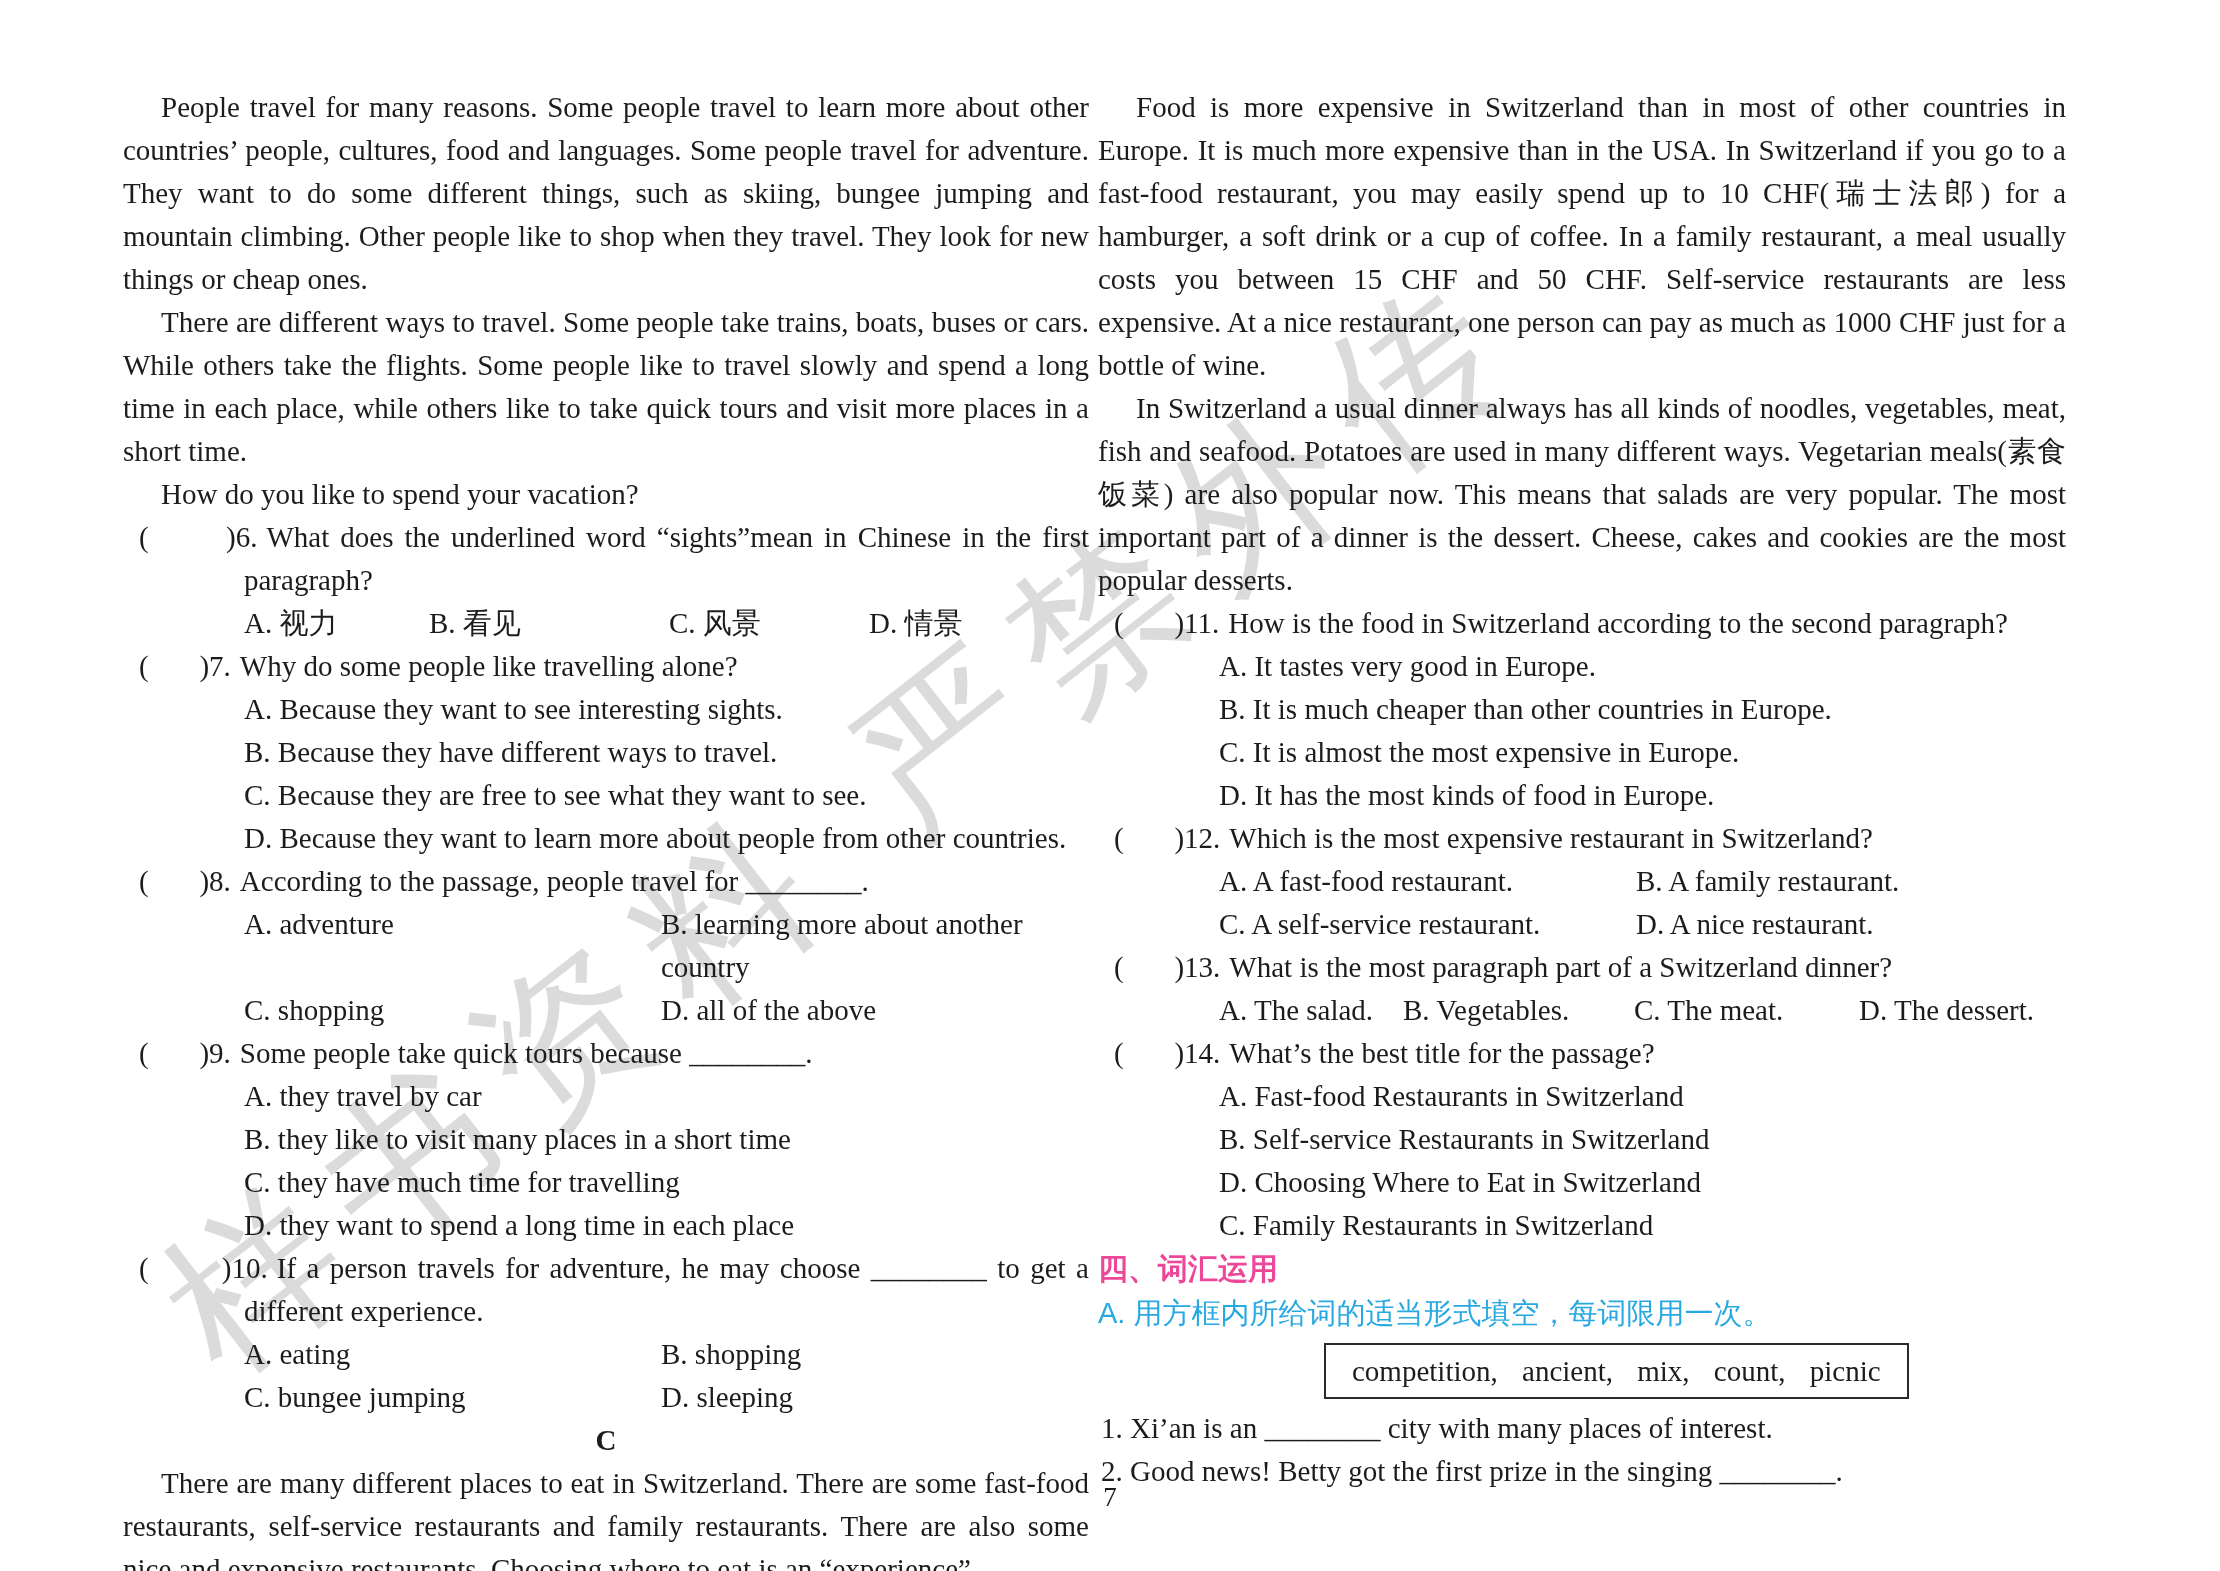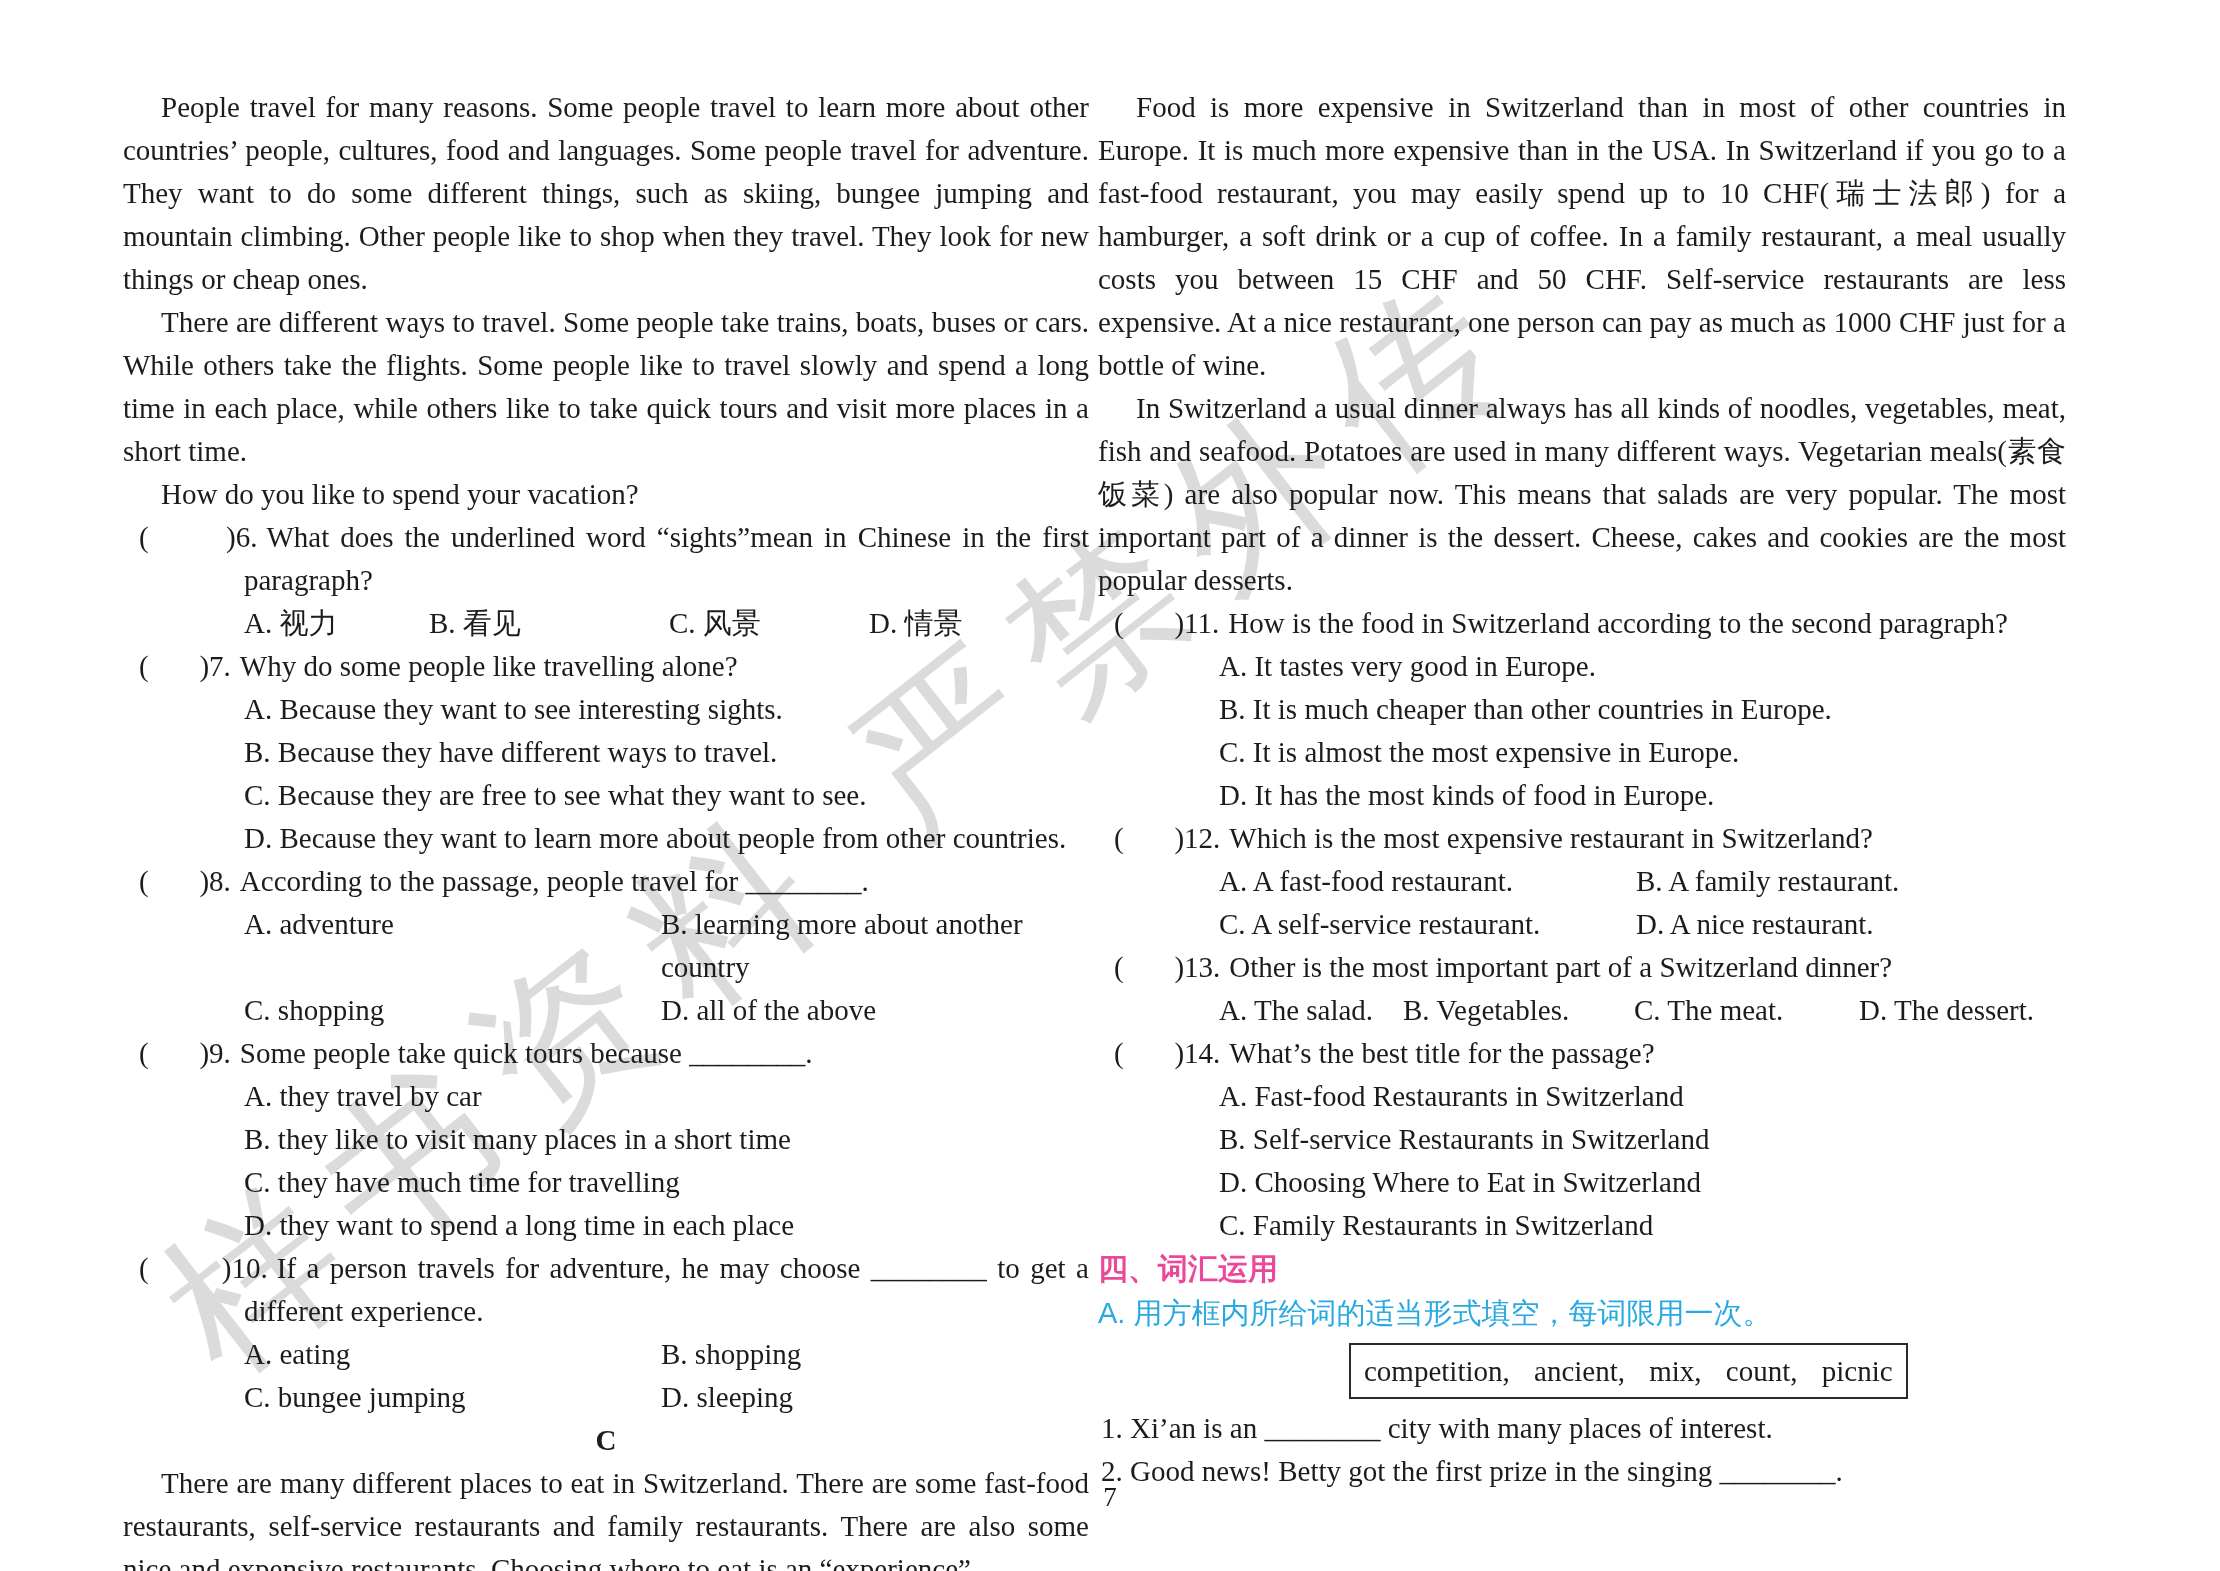--- a/index.html
+++ b/index.html
@@ -45,22 +45,22 @@
     font-size:30px;margin:0;line-height:44px;
   }
   .blue-sub{
     color:#29A9E1;
     font-family:"Liberation Sans","DejaVu Sans",sans-serif;
     font-size:29px;margin:0;line-height:44px;
   }
   .wordbox-wrap{padding-left:226px;margin:8px 0 8px 0;}
   .wordbox{
     display:inline-block;border:2px solid #2a2a2a;
-    padding:3px 13px;min-width:438px;text-align:center;
-    word-spacing:17px;line-height:46px;margin-left:25px;
+    padding:3px 26px;min-width:438px;text-align:center;
+    word-spacing:17px;line-height:46px;
   }
   .fill{margin:0;padding-left:3px;}
   .pagenum{
     position:absolute;top:1476px;left:0;width:2220px;
     text-align:center;font-size:27px;z-index:1;
   }
 </style>
 </head>
 <body>
 
@@ -145,21 +145,21 @@
     <div class="optrow">
       <span class="oc1">A. A fast-food restaurant.</span>
       <span class="oc2">B. A family restaurant.</span>
     </div>
     <div class="optrow">
       <span class="oc1">C. A self-service restaurant.</span>
       <span class="oc2">D. A nice restaurant.</span>
     </div>
 
     <div class="q">
-      <span class="qpfx">(       )13.</span><span class="qtext">Other is the most important part of a Switzerland dinner?</span>
+      <span class="qpfx">(       )13.</span><span class="qtext">What is the most paragraph part of a Switzerland dinner?</span>
     </div>
     <div class="opts4 opts4q13">
       <span class="w1">A. The salad.</span>
       <span class="w2">B. Vegetables.</span>
       <span class="w3">C. The meat.</span>
       <span class="w4">D. The dessert.</span>
     </div>
 
     <div class="q">
       <span class="qpfx">(       )14.</span><span class="qtext">What’s the best title for the passage?</span>

